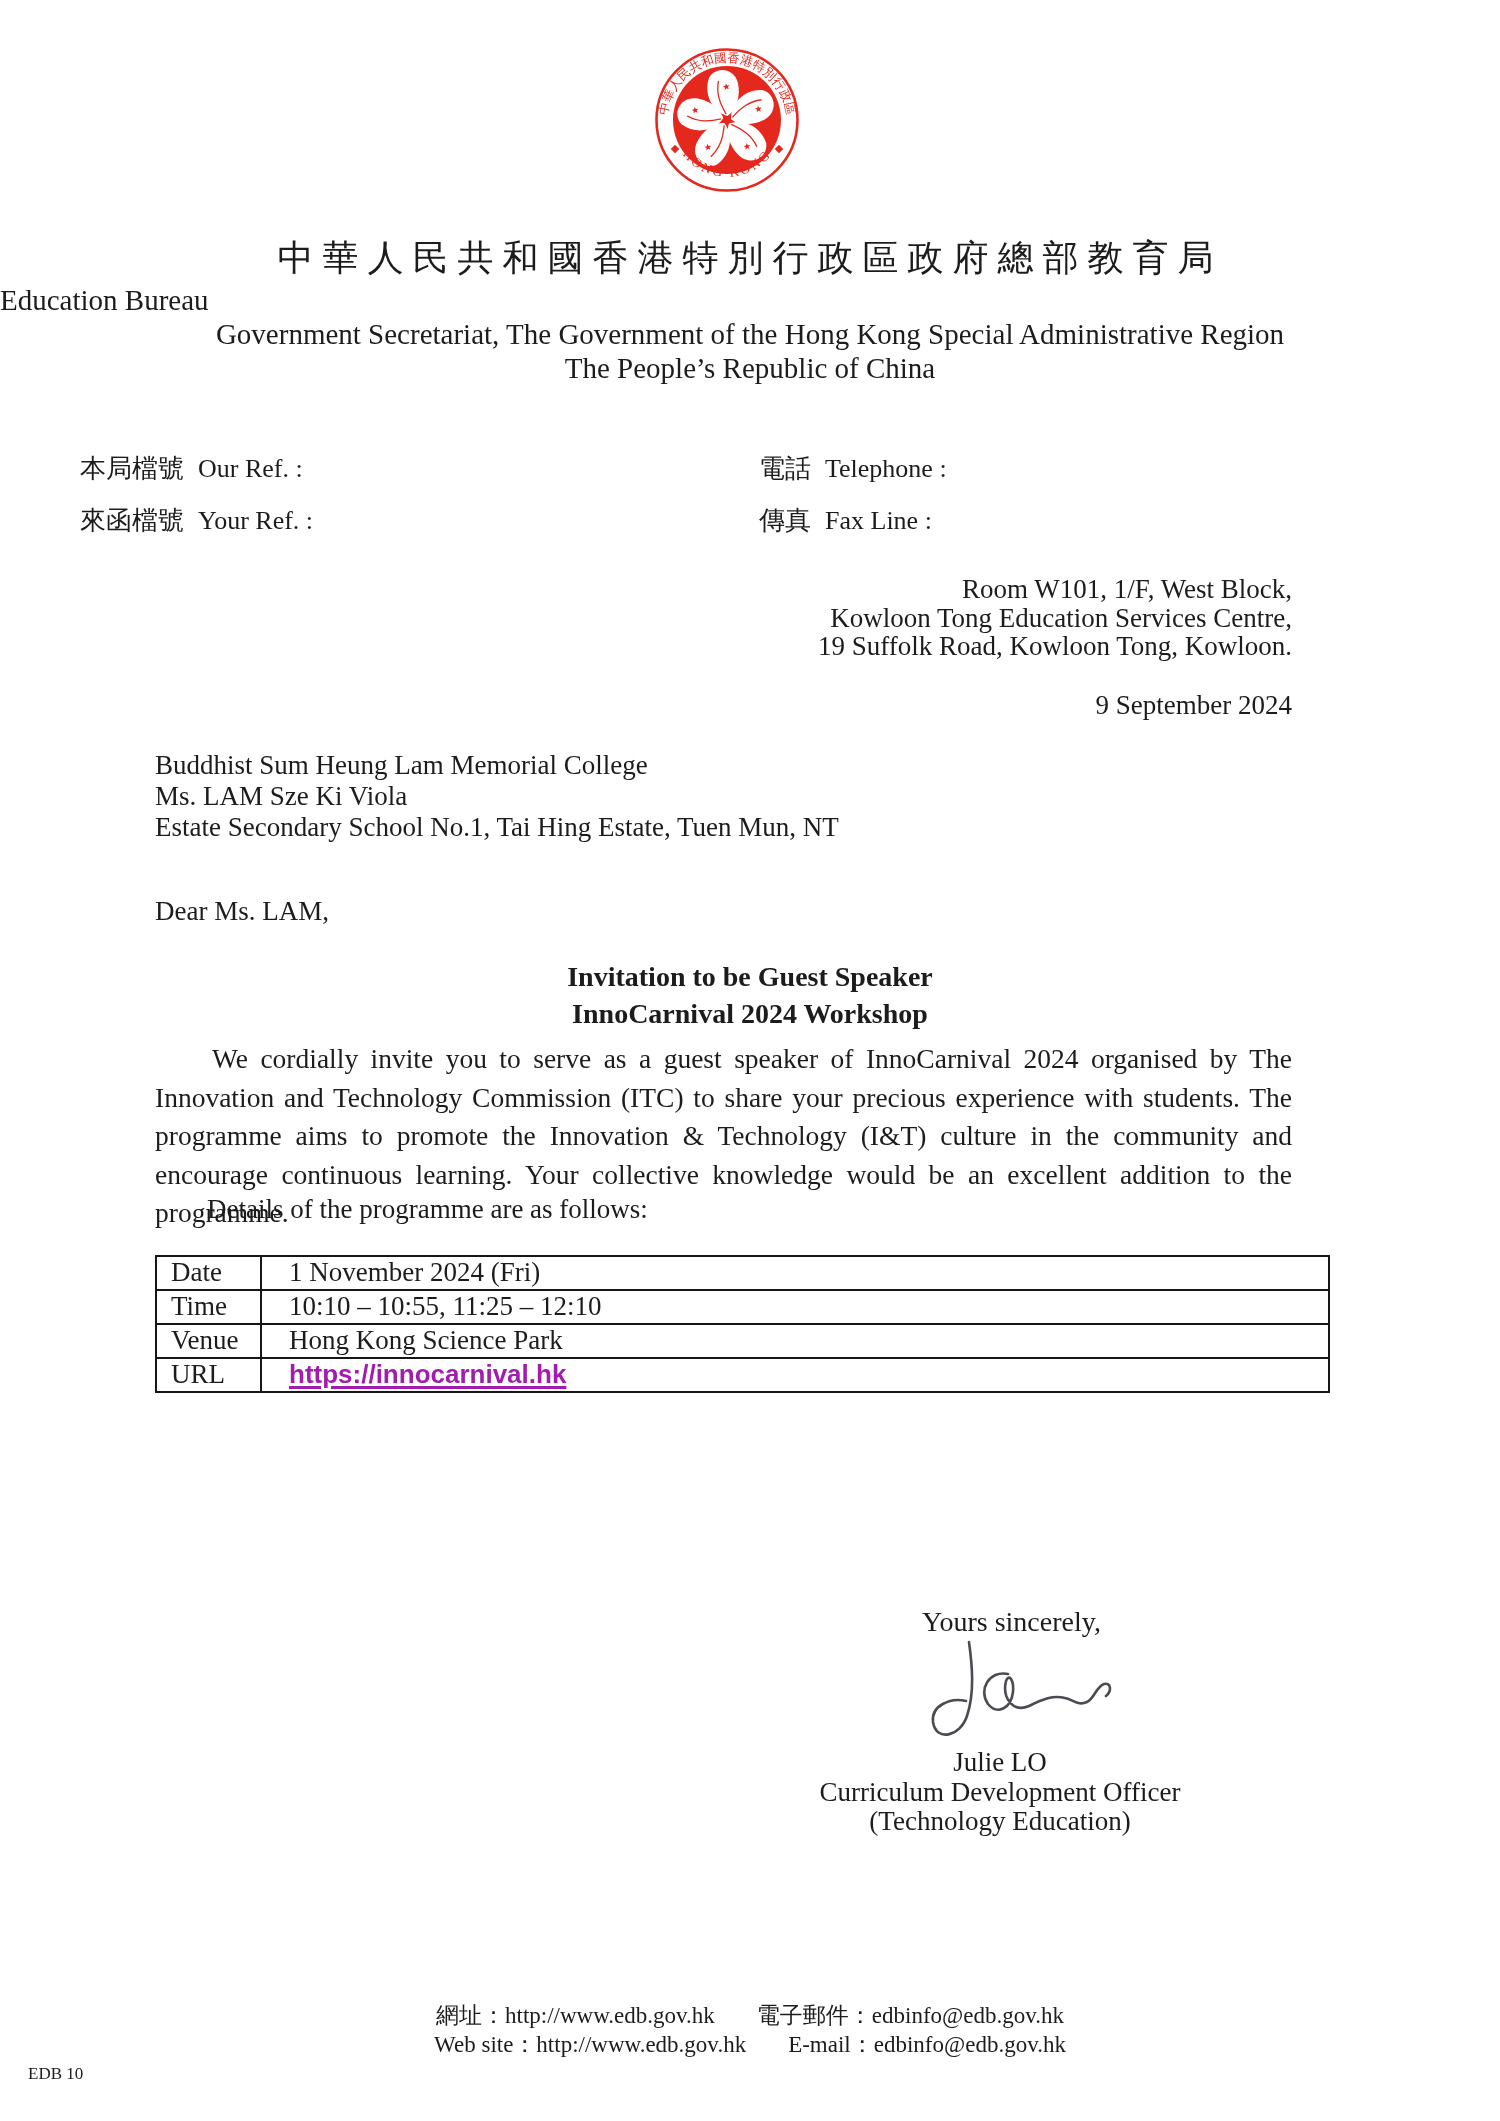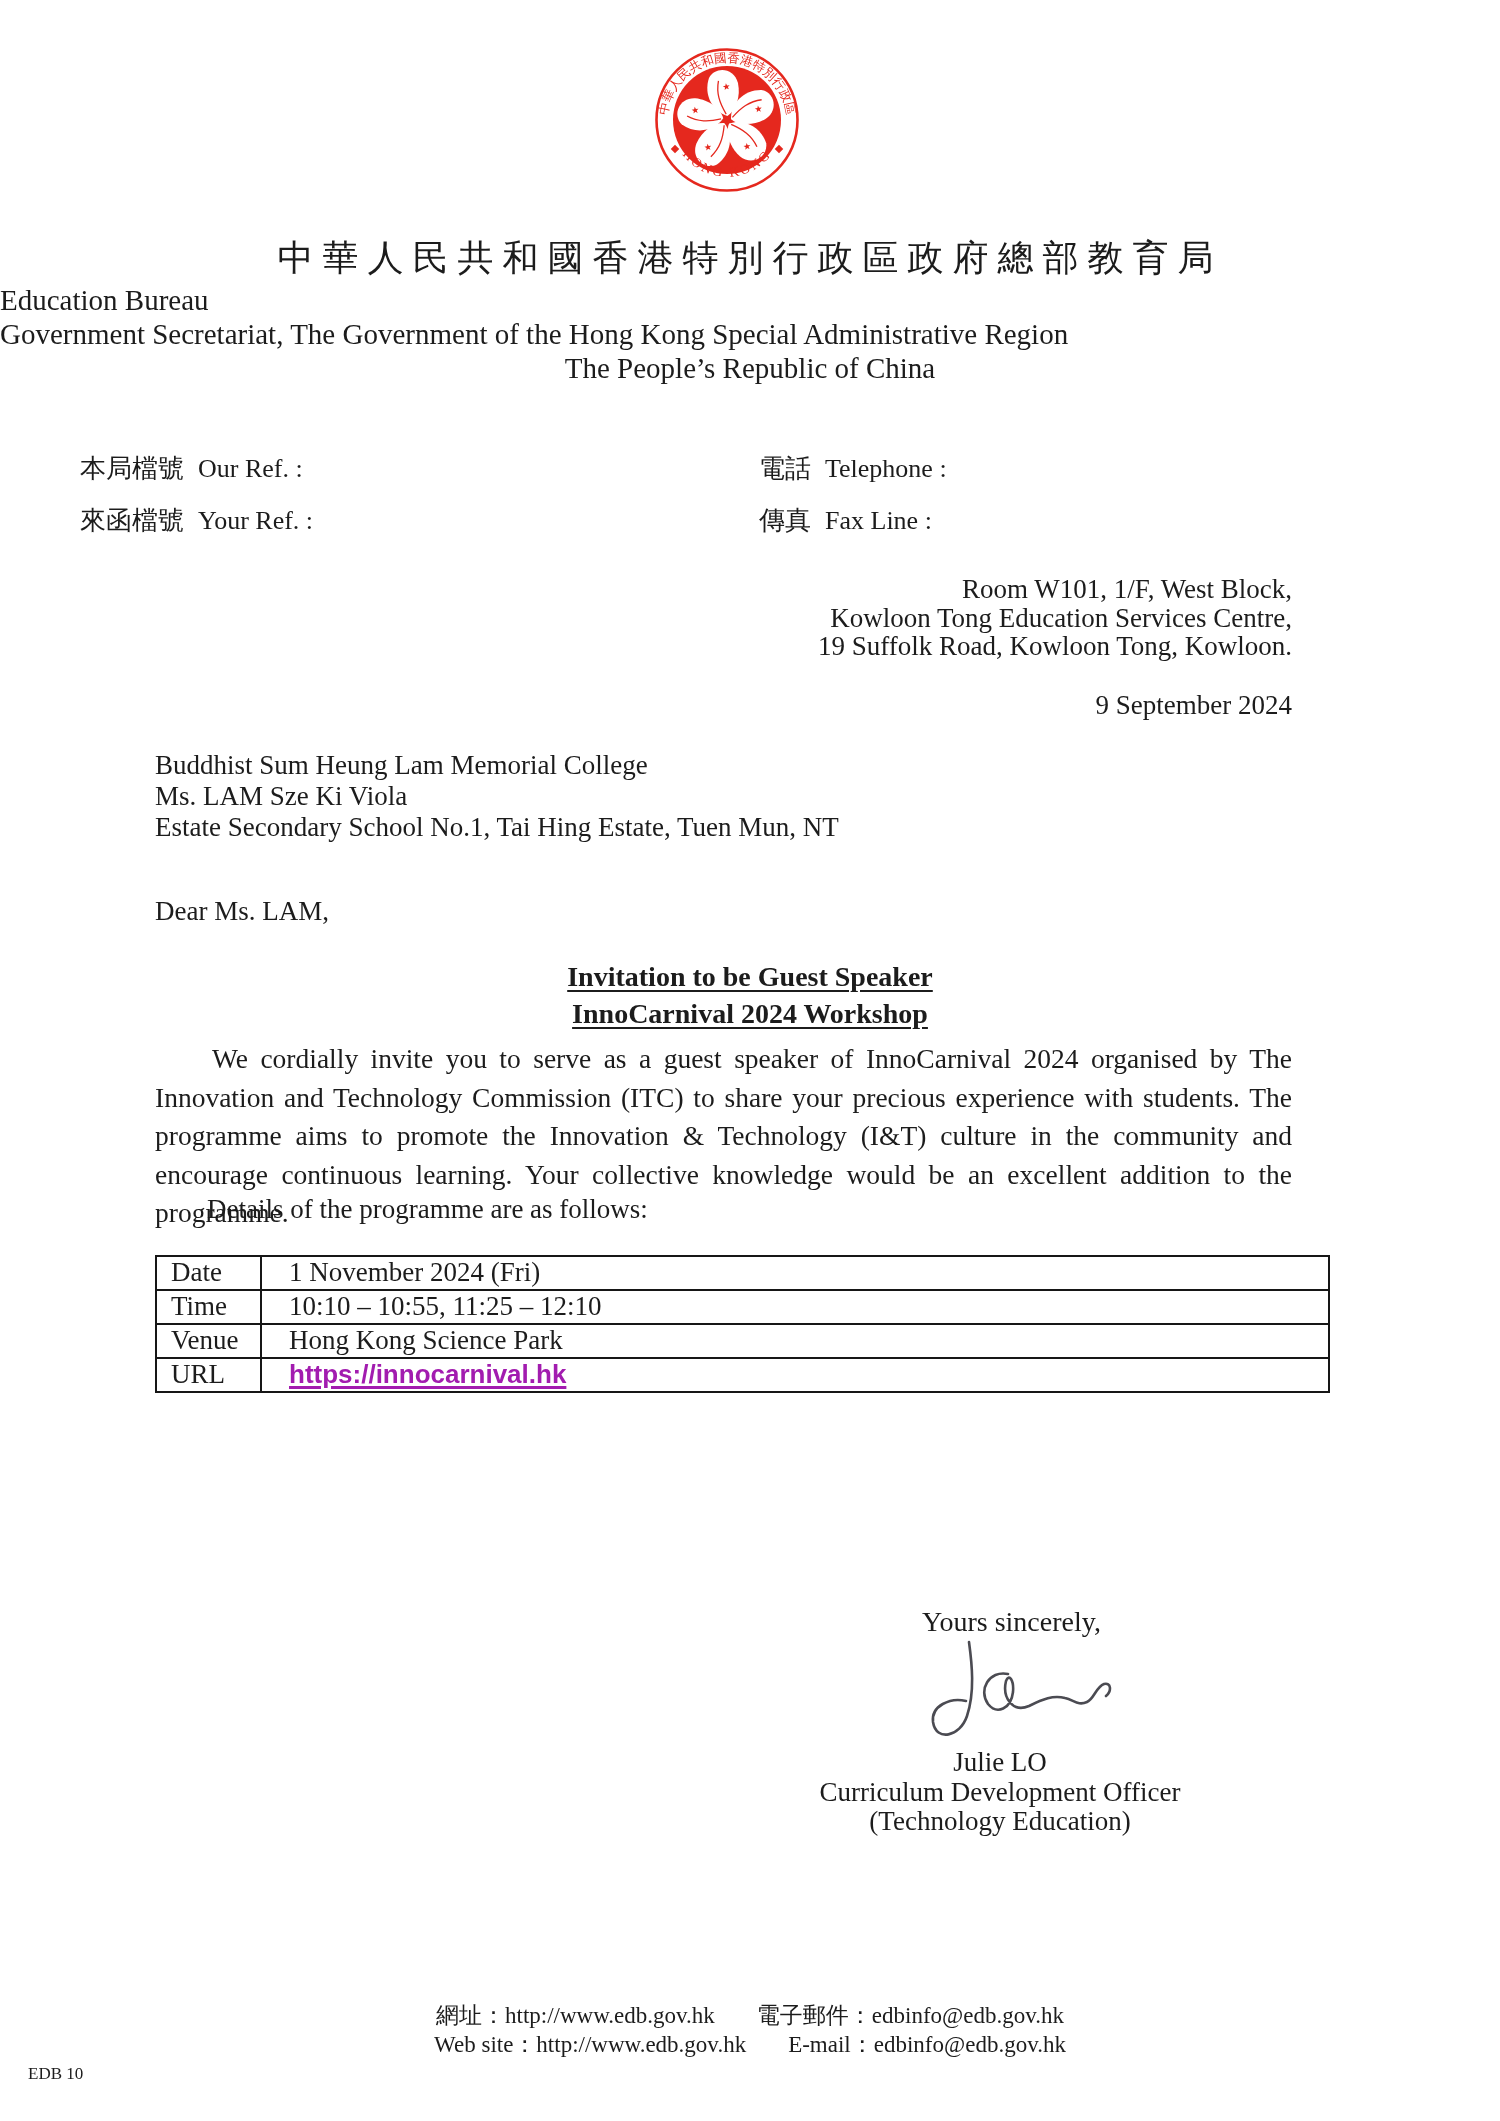--- a/index.html
+++ b/index.html
@@ -17,21 +17,21 @@
   .abs { position: absolute; }
 
   
   .emblem { left: 653px; top: 46px; }
   .title-zh {
     left: 0; top: 234px; width: 100%;
     text-align: center; font-size: 36px; letter-spacing: 9px;
     white-space: nowrap; font-weight: 400;
   }
   .title-en1 { left: 0; top: 284px; width: 100%; font-size: 29px; }
-  .title-en2 { left: 0; top: 318px; width: 100%; text-align: left; font-size: 29px; }
+  .title-en2 { left: 0; top: 318px; width: 100%; text-align: center; font-size: 29px; }
   .title-en3 { left: 0; top: 352px; width: 100%; text-align: center; font-size: 29px; }
 
   
   .refs-left  { left: 80px;  top: 443px; font-size: 26px; line-height: 52px; }
   .refs-right { left: 759px; top: 443px; font-size: 26px; line-height: 52px; }
   .ref-row { display: block; white-space: nowrap; }
   .ref-zh { margin-right: 14px; }
 
   
   .sender-address {
@@ -40,21 +40,20 @@
   }
   .letter-date { right: 208px; top: 690px; font-size: 27px; }
 
   
   .recipient { left: 155px; top: 750px; font-size: 27px; line-height: 31px; white-space: nowrap; }
   .salutation { left: 155px; top: 896px; font-size: 27px; }
 
   
   .subject { left: 0; top: 958px; width: 100%; text-align: center; font-size: 28px; font-weight: bold; line-height: 37px; }
   .subject .u {
-    text-decoration: underline;
     text-decoration-thickness: 2px;
     text-underline-offset: 4px;
     margin-top: 48px;
   }
 
   
   .body-par {
     left: 155px; top: 1040px; width: 1137px;
     font-size: 27.5px; line-height: 38.5px;
     text-align: justify; text-align-last: left;

